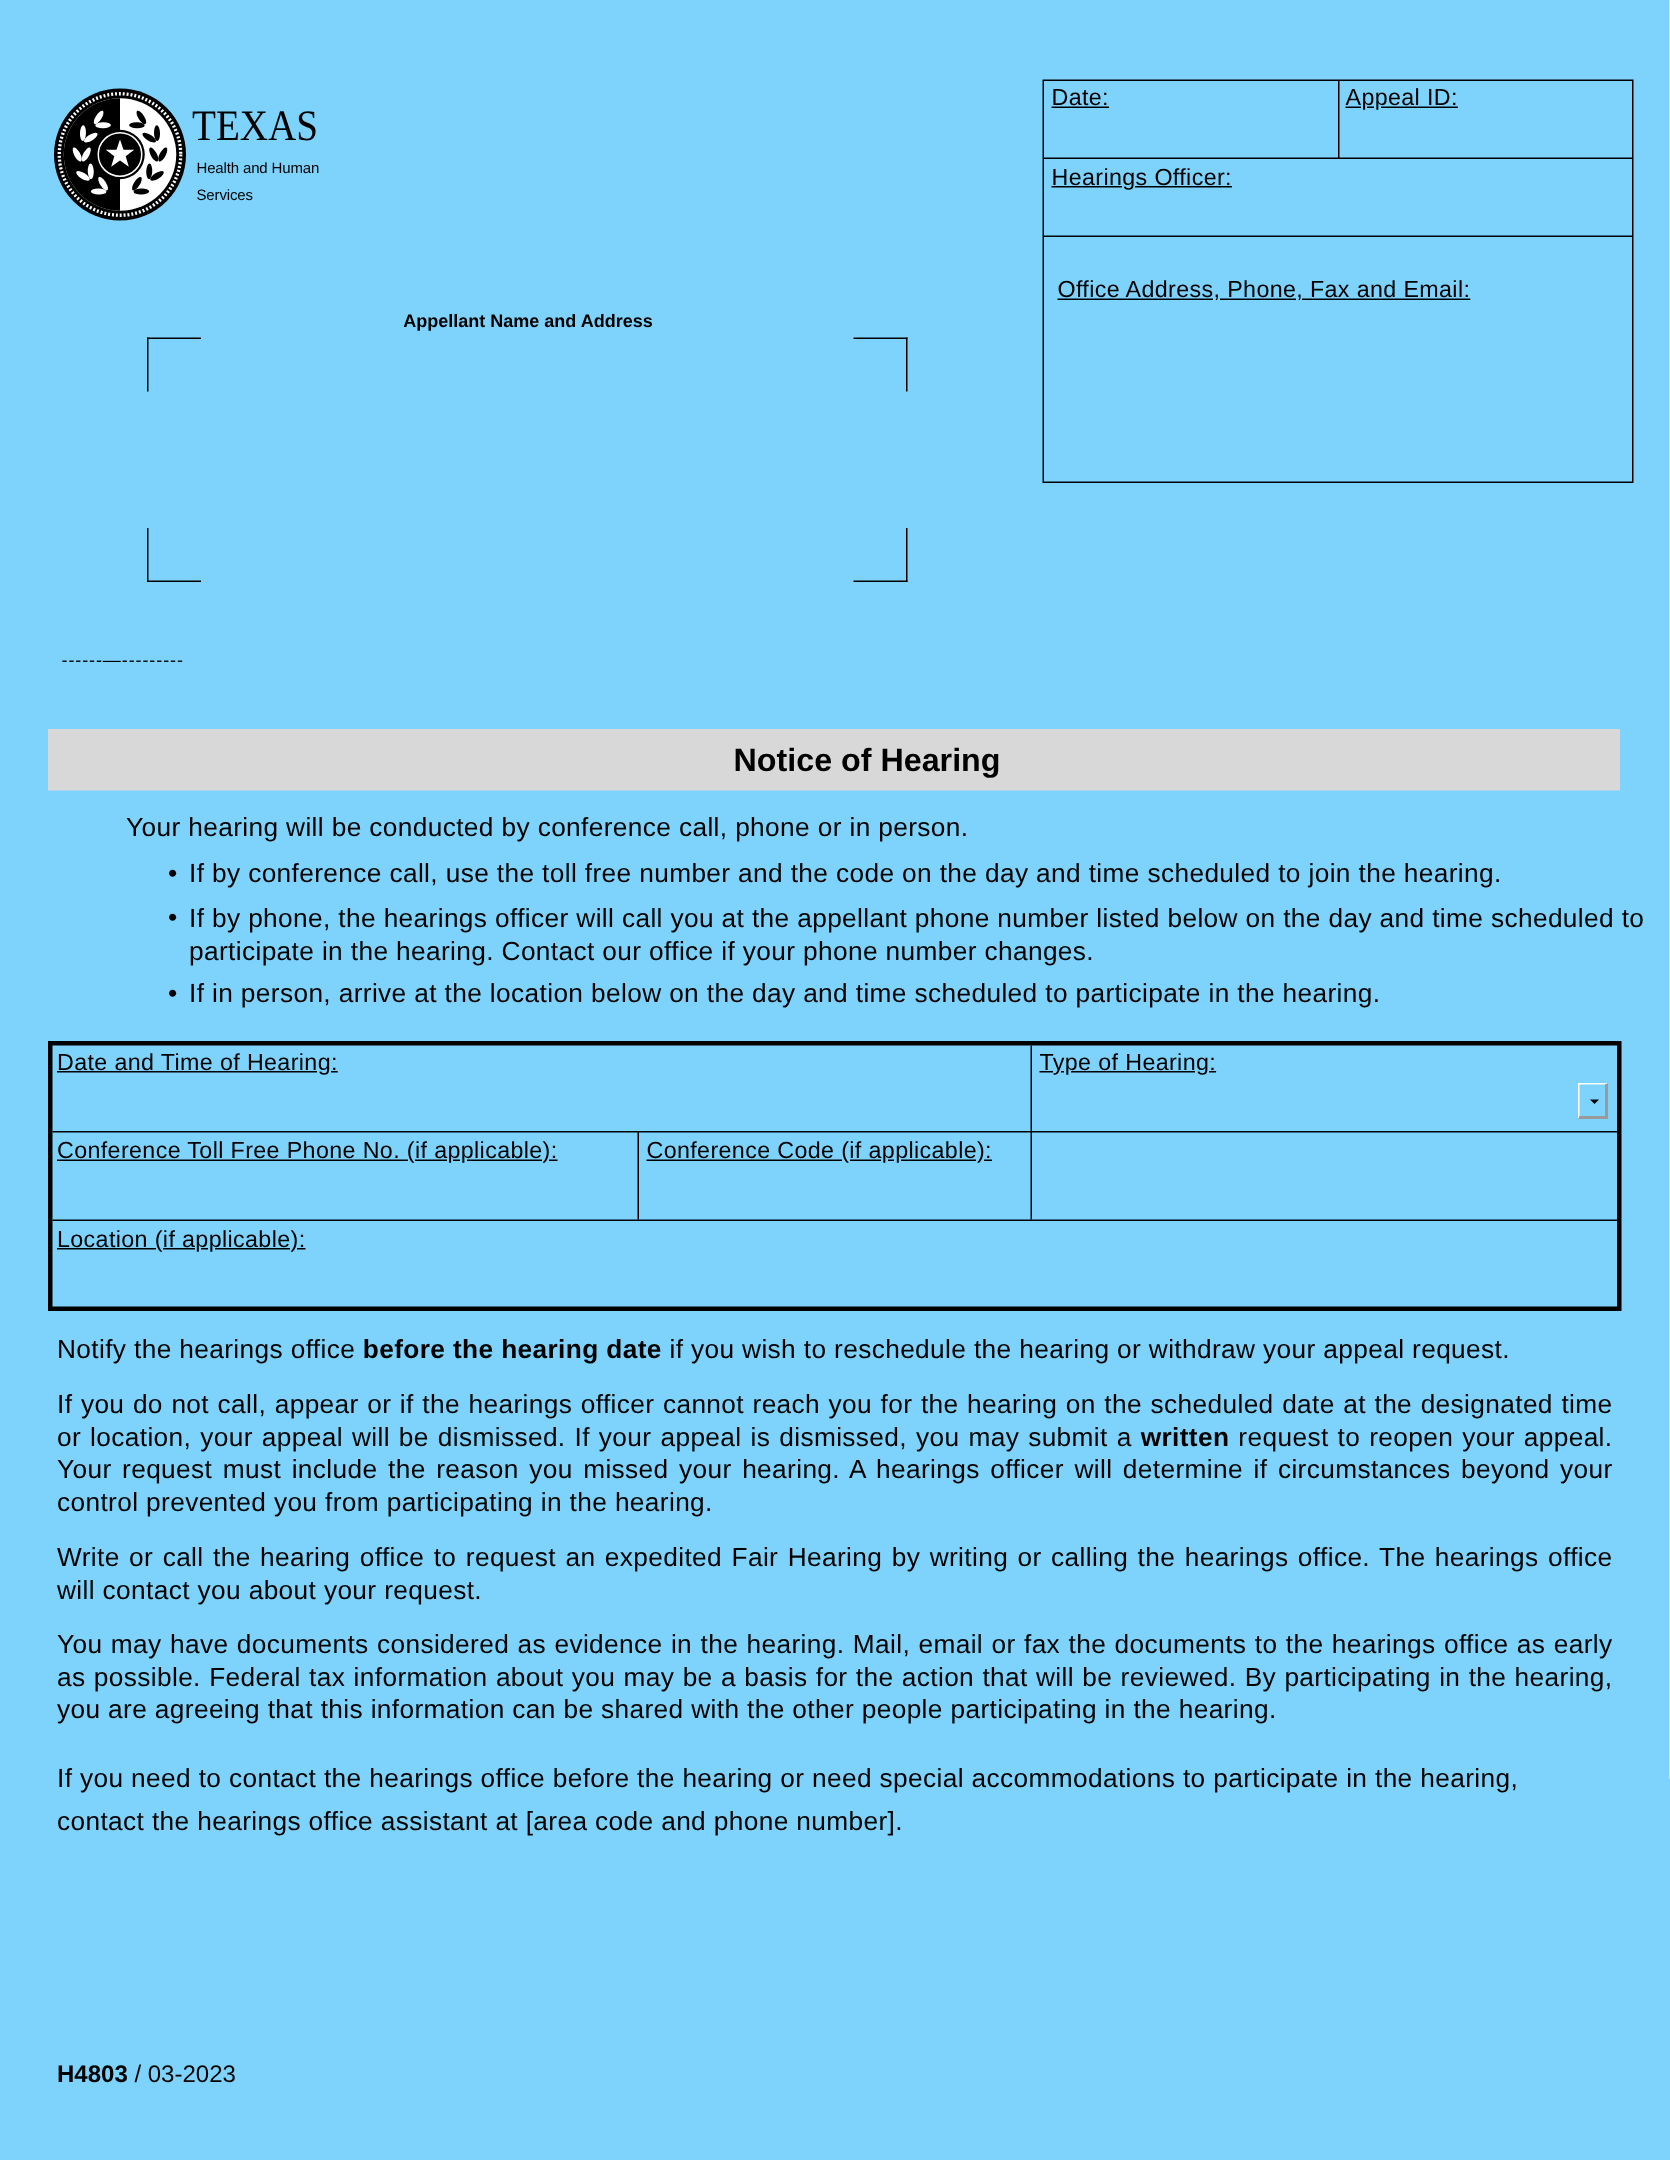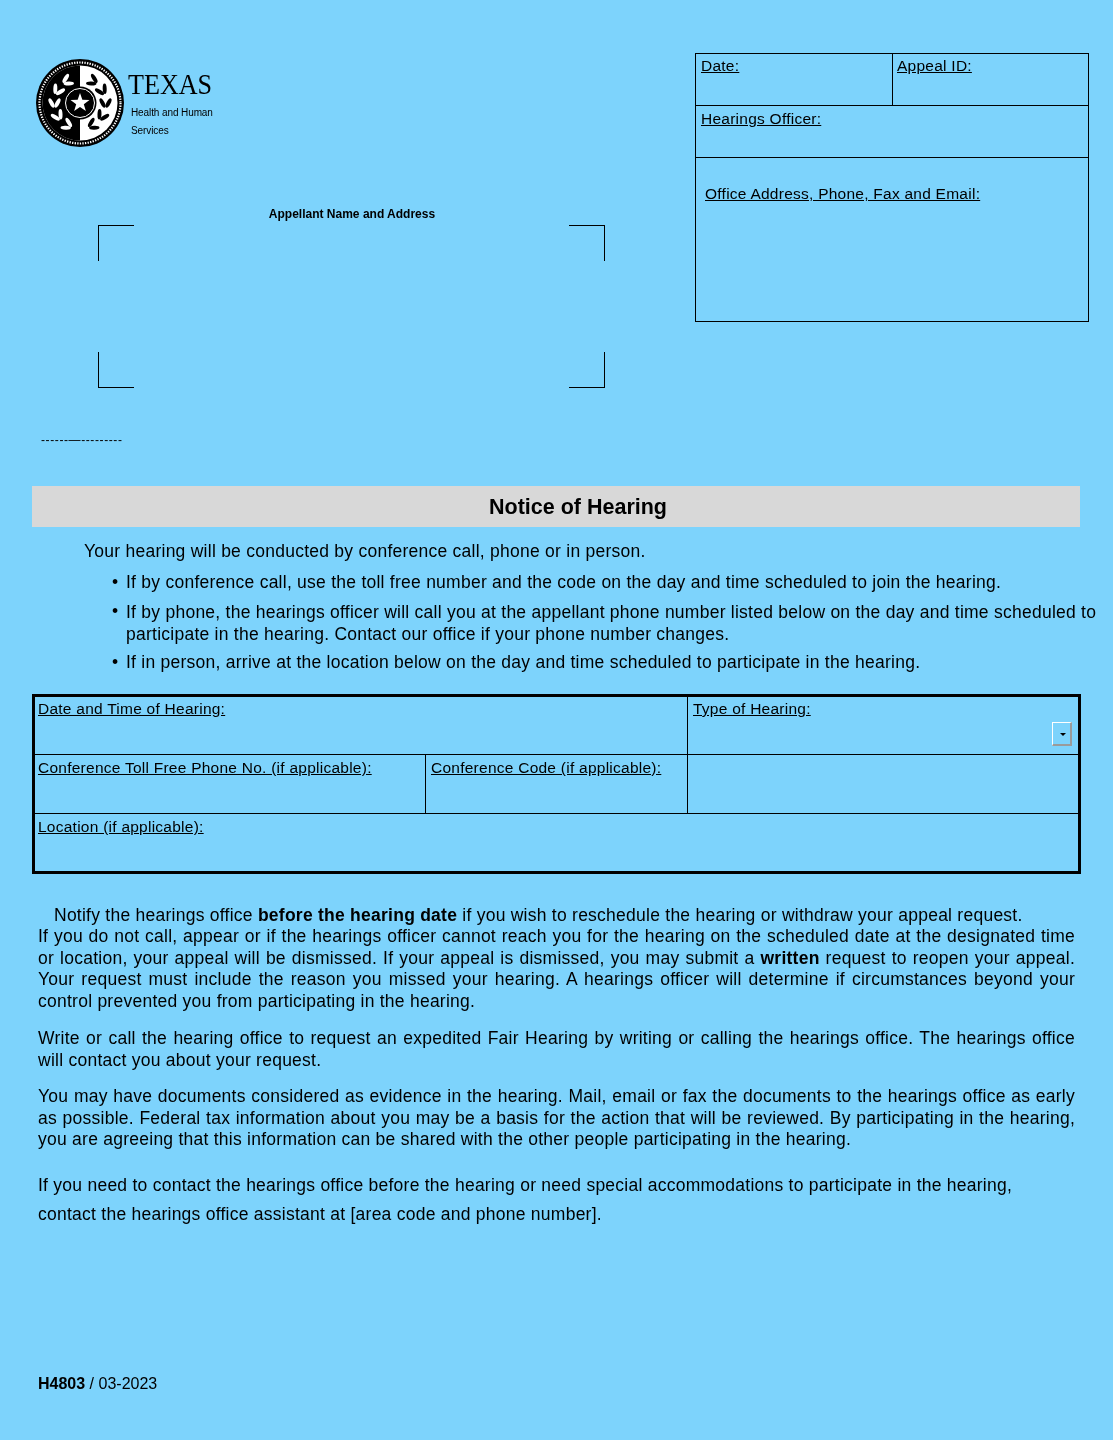--- a/index.html
+++ b/index.html
@@ -143,21 +143,21 @@
   <input class="field-input" type="text" style="left: 38px; top: 781px; width: 380px; height: 26px;">
 
   <div class="abs label cell-label" style="left:431px; top:759px;">Conference Code (if applicable):</div>
   <input class="field-input" type="text" style="left: 431px; top: 781px; width: 250px; height: 26px;">
 
   <input class="field-input" type="text" style="left: 693px; top: 781px; width: 380px; height: 26px;">
 
   <div class="abs label cell-label" style="left:38px; top:818px;">Location (if applicable):</div>
   <input class="field-input" type="text" style="left: 38px; top: 840px; width: 1030px; height: 26px;">
 
-  <p class="abs body-text" style="left:38px; width:1037px; top:889px; margin:16px; white-space:nowrap;">
+  <p class="abs body-text" style="left:38px; width:1037px; top:889px; margin:0; white-space:nowrap;">
     <span>Notify the hearings office </span><strong>before the hearing date</strong><span> if you wish to reschedule the hearing or withdraw your appeal request.</span>
   </p>
 
   <p class="abs body-text justify" style="left:38px; width:1037px; top:926px; margin:0;">
     <span>If you do not call, appear or if the hearings officer cannot reach you for the hearing on the scheduled date at the designated time or location, your appeal will be dismissed. If your appeal is dismissed, you may submit a </span><strong>written</strong><span> request to reopen your appeal. Your request must include the reason you missed your hearing. A hearings officer will determine if circumstances beyond your control prevented you from participating in the hearing.</span>
   </p>
 
   <p class="abs body-text justify" style="left:38px; width:1037px; top:1028px; margin:0;">Write or call the hearing office to request an expedited Fair Hearing by writing or calling the hearings office. The hearings office will contact you about your request.</p>
 
   <p class="abs body-text justify" style="left:38px; width:1037px; top:1086px; margin:0;">You may have documents considered as evidence in the hearing. Mail, email or fax the documents to the hearings office as early as possible. Federal tax information about you may be a basis for the action that will be reviewed. By participating in the hearing, you are agreeing that this information can be shared with the other people participating in the hearing.</p>

